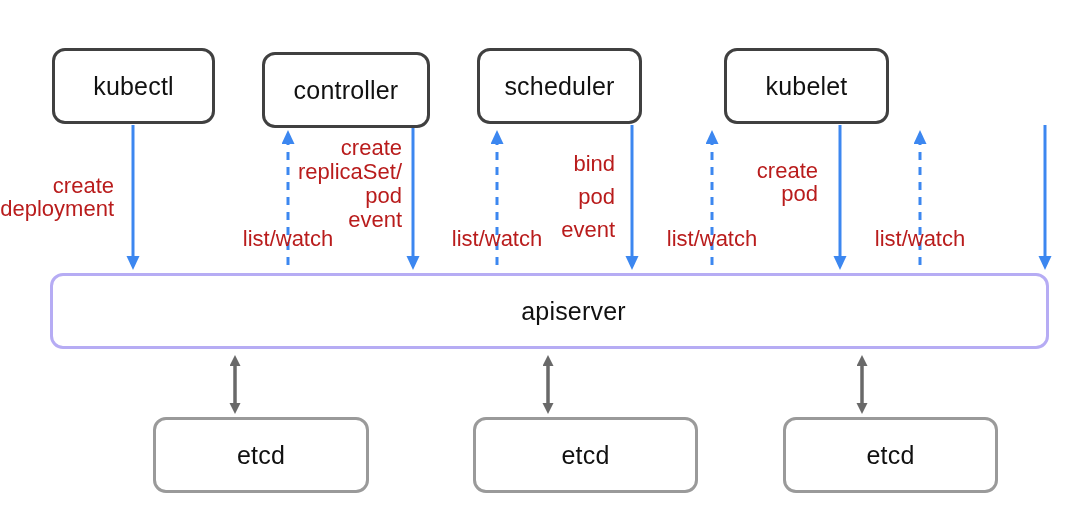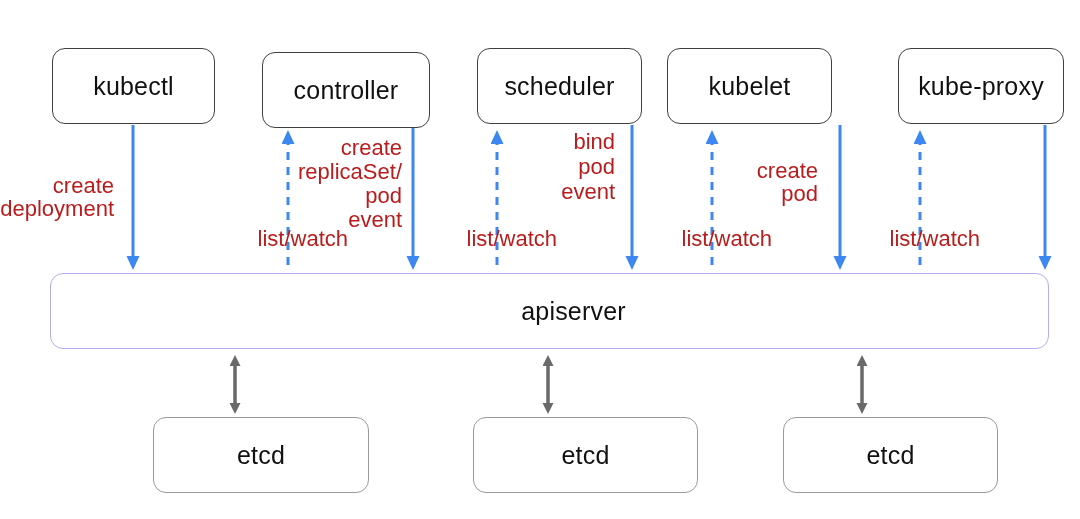--- a/index.html
+++ b/index.html
@@ -9,37 +9,37 @@
     background:#ffffff;
     font-family:"Liberation Sans", sans-serif;
     color:#111111;
     overflow:hidden;
   }
   .arrow-layer{position:absolute;left:0;top:0;width:1080px;height:519px;}
   .node{
     position:absolute;
     box-sizing:border-box;
     background:#ffffff;
-    border:1px solid #404040;
+    border:3px solid #404040;
     border-radius:13px;
     display:flex;align-items:center;justify-content:center;
     font-size:25px;
     letter-spacing:0.2px;
   }
   .node--apiserver{border-color:#b6acf4;padding-left:48px;}
   .node--etcd{border-color:#9a9a9a;margin-left:26px;}
   .edge-label{
     position:absolute;
     font-size:22px;
     line-height:23px;
     white-space:pre-line;
     color:#b91c1c;
   }
   .edge-label--right{text-align:right;}
-  .edge-label--center{text-align:right;width:120px;}
+  .edge-label--center{text-align:center;width:120px;}
 </style>
 </head>
 <body>
 
 <div class="canvas">
 
   <svg class="arrow-layer" width="1080" height="519" viewBox="0 0 1080 519" xmlns="http://www.w3.org/2000/svg">
     <defs>
       <marker id="head-blue" markerUnits="userSpaceOnUse" markerWidth="16" markerHeight="14" refX="1" refY="6.5" orient="auto-start-reverse">
         <path d="M0,0 L14,6.5 L0,13 Z" fill="#3c87f0"></path>
@@ -73,25 +73,22 @@
 
   <div class="node" style="left:52px;  top:48px; width:163px; height:76px;">
       <span>kubectl</span>
     </div>
   <div class="node" style="left:262px; top:52px; width:168px; height:76px;">
       <span>controller</span>
     </div>
   <div class="node" style="left:477px; top:48px; width:165px; height:76px;">
       <span>scheduler</span>
     </div>
-  <div class="node" style="left:667px; top:48px; width:165px; height:76px;">
+  <div class="node" style="left:724px; top:48px; width:165px; height:76px;">
       <span>kubelet</span>
-    </div>
-  <div class="node" style="left:898px; top:48px; width:166px; height:76px;">
-      <span>kube-proxy</span>
     </div>
 
   <div class="node node--apiserver" style="left:50px; top:273px; width:999px; height:76px;">
       <span>apiserver</span>
     </div>
 
   <div class="node node--etcd" style="left:127px; top:417px; width:216px; height:76px;">
       <span>etcd</span>
     </div>
   <div class="node node--etcd" style="left:447px; top:417px; width:225px; height:76px;">
@@ -100,21 +97,21 @@
   <div class="node node--etcd" style="left:757px; top:417px; width:215px; height:76px;">
       <span>etcd</span>
     </div>
 
   <div class="edge-label edge-label--right" style="right:966px; top:174px;">create
 deployment</div>
   <div class="edge-label edge-label--right" style="right:678px; top:136px; line-height:24px;">create
 replicaSet/
 pod
 event</div>
-  <div class="edge-label edge-label--right" style="right:465px; top:129px; line-height:25px;">bind
+  <div class="edge-label edge-label--right" style="right:465px; top:147px; line-height:33px;">bind
 pod
 event</div>
   <div class="edge-label edge-label--right" style="right:262px; top:159px;">create
 pod</div>
 
   <div class="edge-label edge-label--center" style="left:228px; top:227px;">list/watch</div>
   <div class="edge-label edge-label--center" style="left:437px; top:227px;">list/watch</div>
   <div class="edge-label edge-label--center" style="left:652px; top:227px;">list/watch</div>
   <div class="edge-label edge-label--center" style="left:860px; top:227px;">list/watch</div>
 

